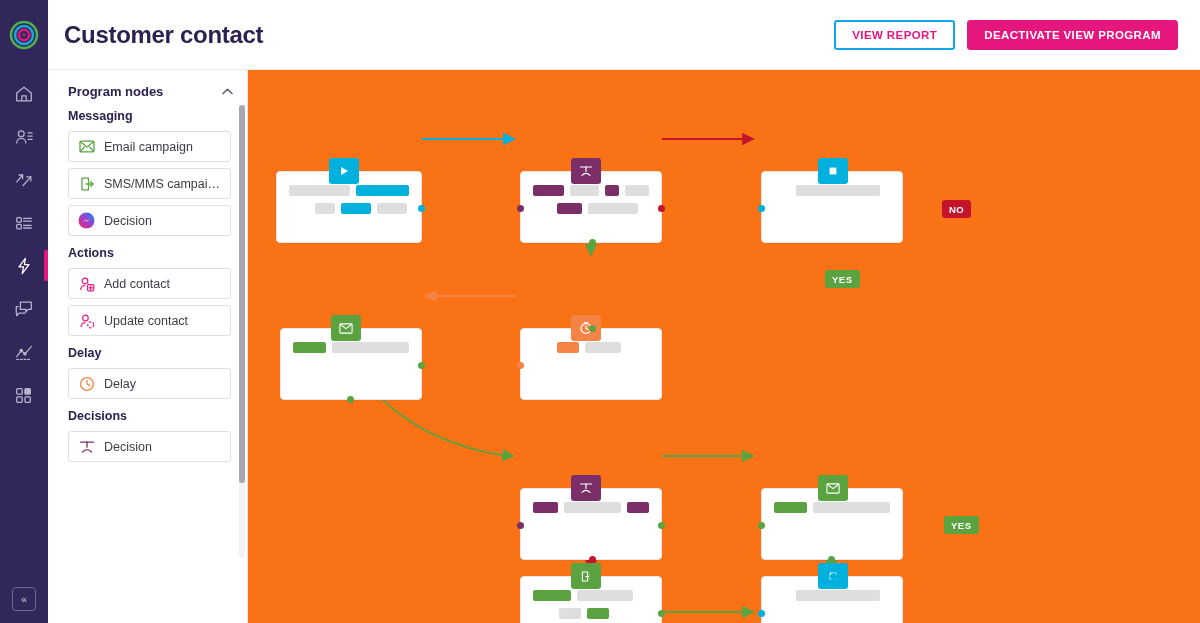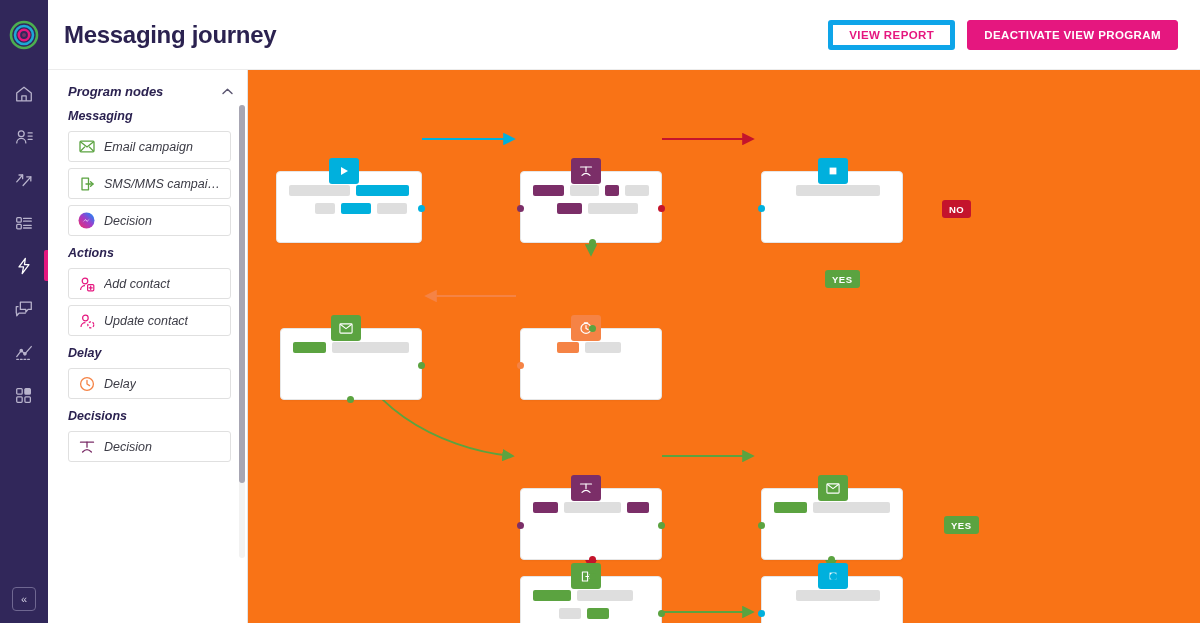--- a/index.html
+++ b/index.html
@@ -53,30 +53,30 @@
   .page-title {
     font-size: 24px; font-weight: 700; color: #2b2250; letter-spacing: -.3px;
   }
   .header-actions { margin-left: auto; display: flex; gap: 12px; align-items: center; }
   .btn {
     height: 30px; padding: 0 16px; border-radius: 3px;
     font-size: 11.5px; font-weight: 700; letter-spacing: .4px;
     display: inline-flex; align-items: center; justify-content: center;
     cursor: pointer; white-space: nowrap;
   }
-  .btn-outline { background: #fff; border: 5px solid #0ea5e9; color: #e5177f; }
+  .btn-outline { background: #fff; border: 2px solid #0ea5e9; color: #e5177f; }
   .btn-solid { background: #e5177f; border: 1px solid #e5177f; color: #fff; }
 
   
   .body { flex: 1; display: flex; min-height: 0; }
 
   
   .panel {
     width: 200px; flex: 0 0 200px; background: #fff;
-    border-right: 1px solid #e3e3e3; position: relative; overflow: hidden; font-style: italic;
+    border-right: 1px solid #e3e3e3; position: relative; overflow: hidden;
   }
   .panel-inner { padding: 0 16px 12px 20px; }
   .panel-head {
     display: flex; align-items: center; padding: 14px 14px 10px 20px; cursor: pointer;
   }
   .panel-head-title { font-size: 13px; font-weight: 700; color: #2b2250; }
   .panel-head-chevron { margin-left: auto; color: #5a5570; font-size: 11px; line-height: 1; }
   .group-title {
     font-size: 12.5px; font-weight: 700; color: #2b2250;
     margin: 10px 0 8px 0;
@@ -194,21 +194,21 @@
       </div>
     </div>
     <div class="rail-collapse">
       <span>«</span>
     </div>
   </div>
 
   <div class="main">
 
     <div class="header">
-      <div class="page-title">Messaging journey</div>
+      <div class="page-title">Customer contact</div>
       <div class="header-actions">
         <div class="btn btn-outline">VIEW REPORT</div>
         <div class="btn btn-solid">DEACTIVATE VIEW PROGRAM</div>
       </div>
     </div>
 
     <div class="body">
 
       <div class="panel">
         <div class="panel-head">

